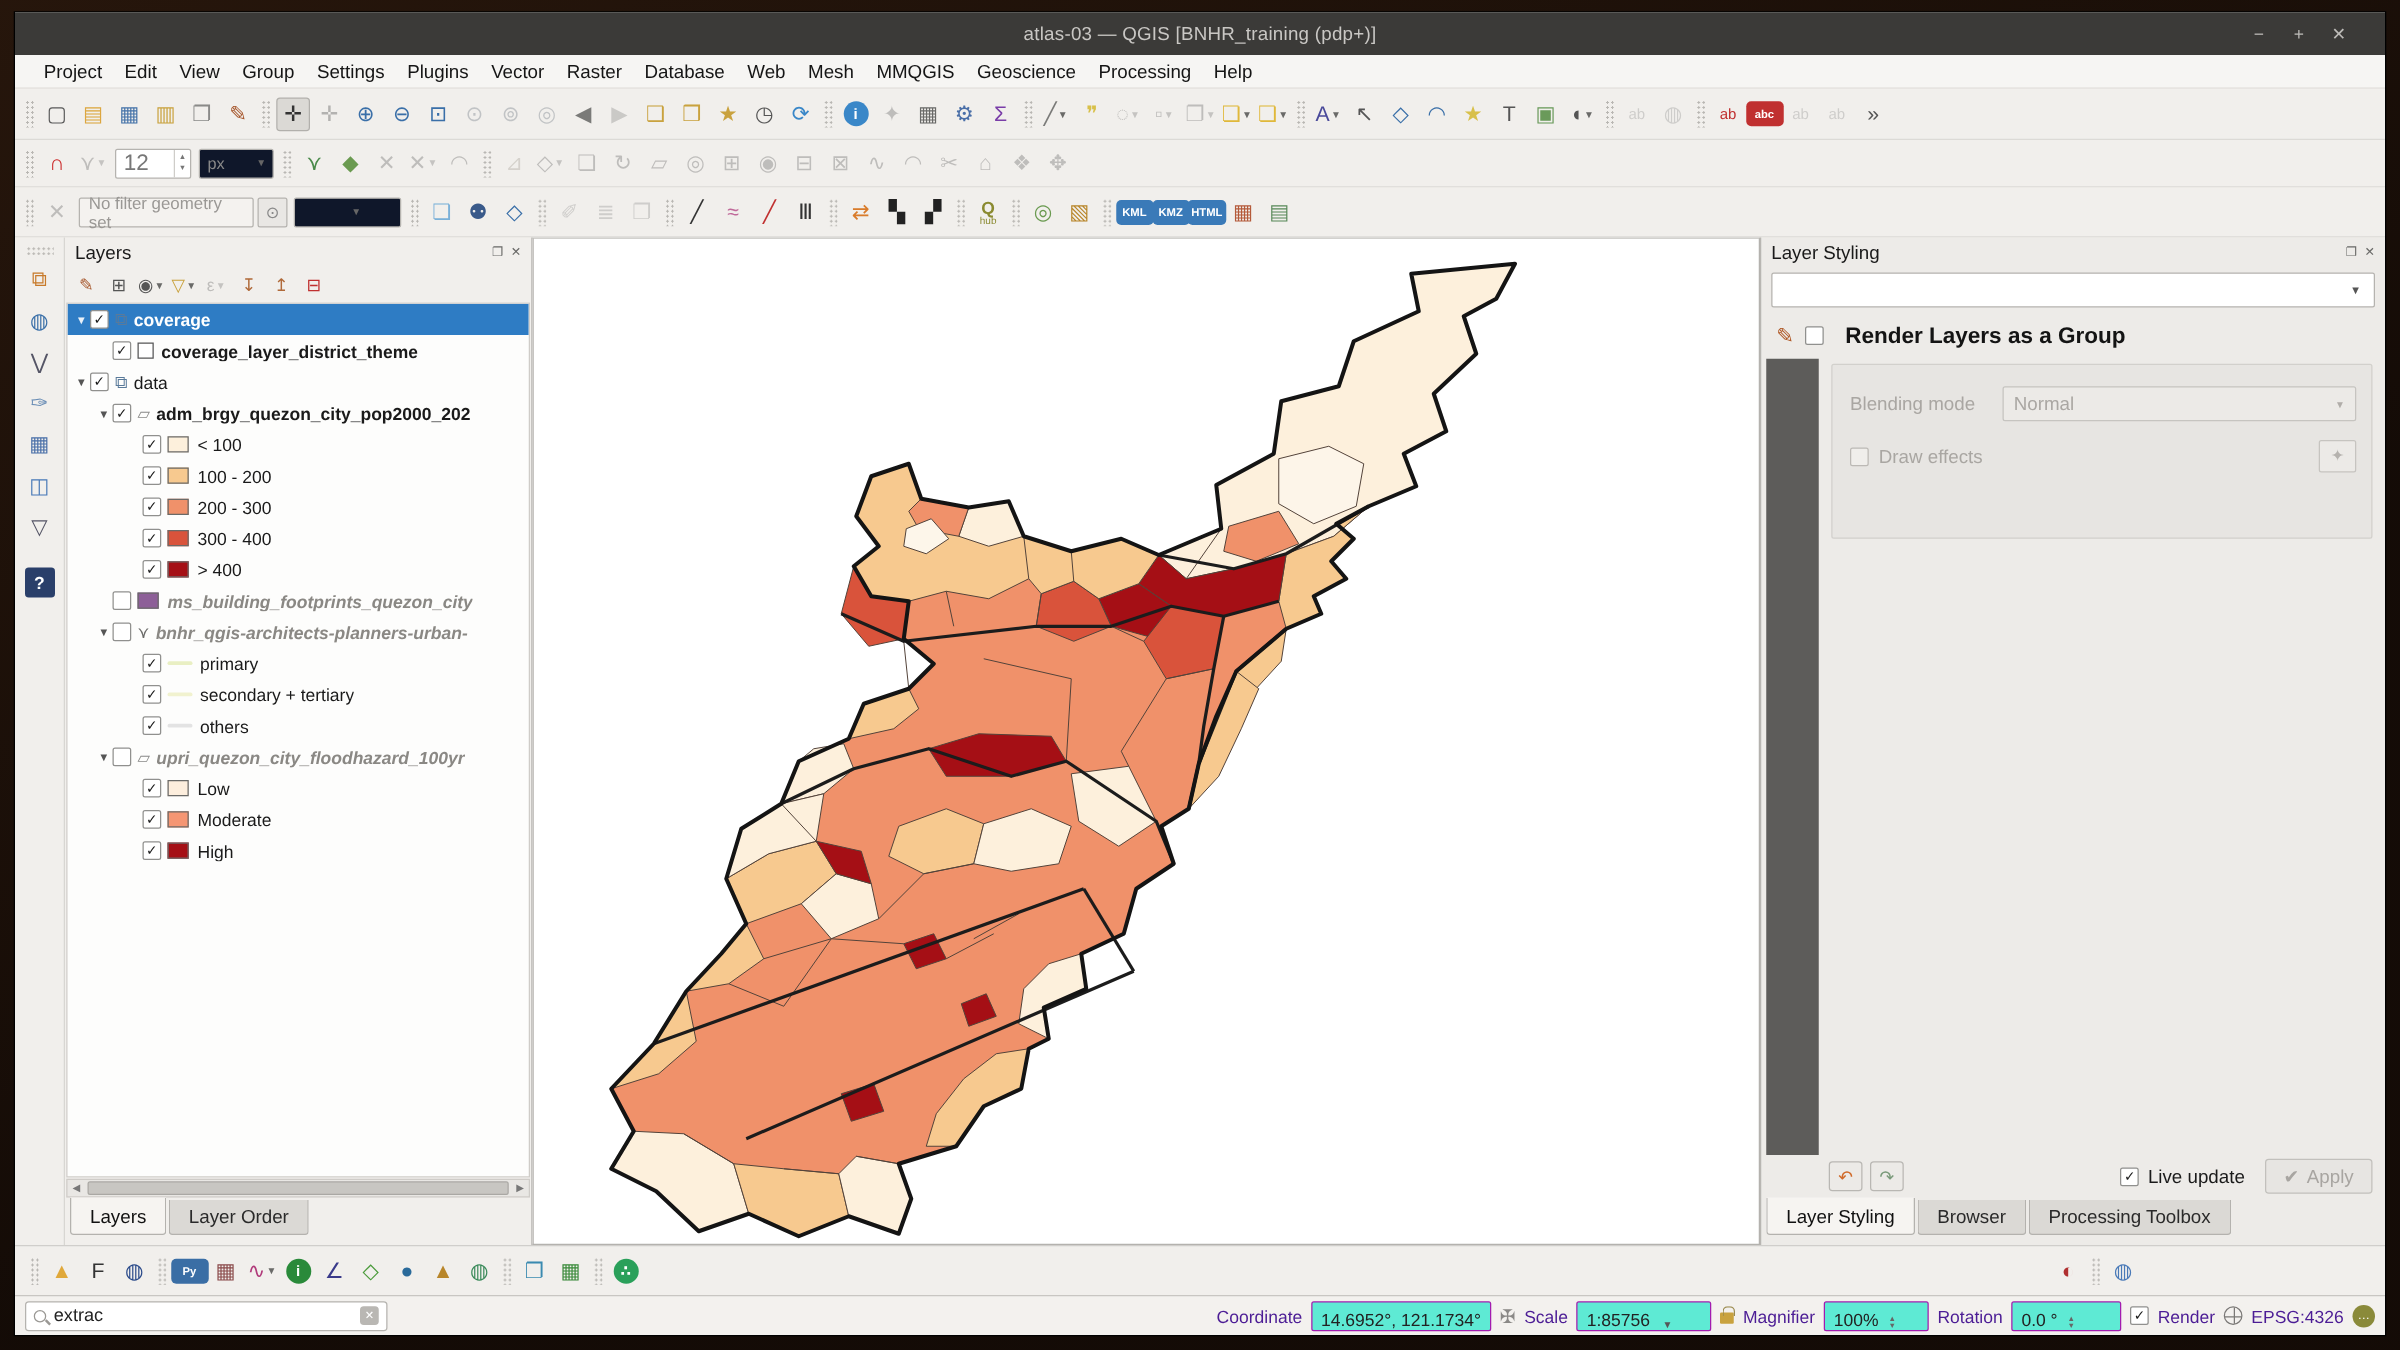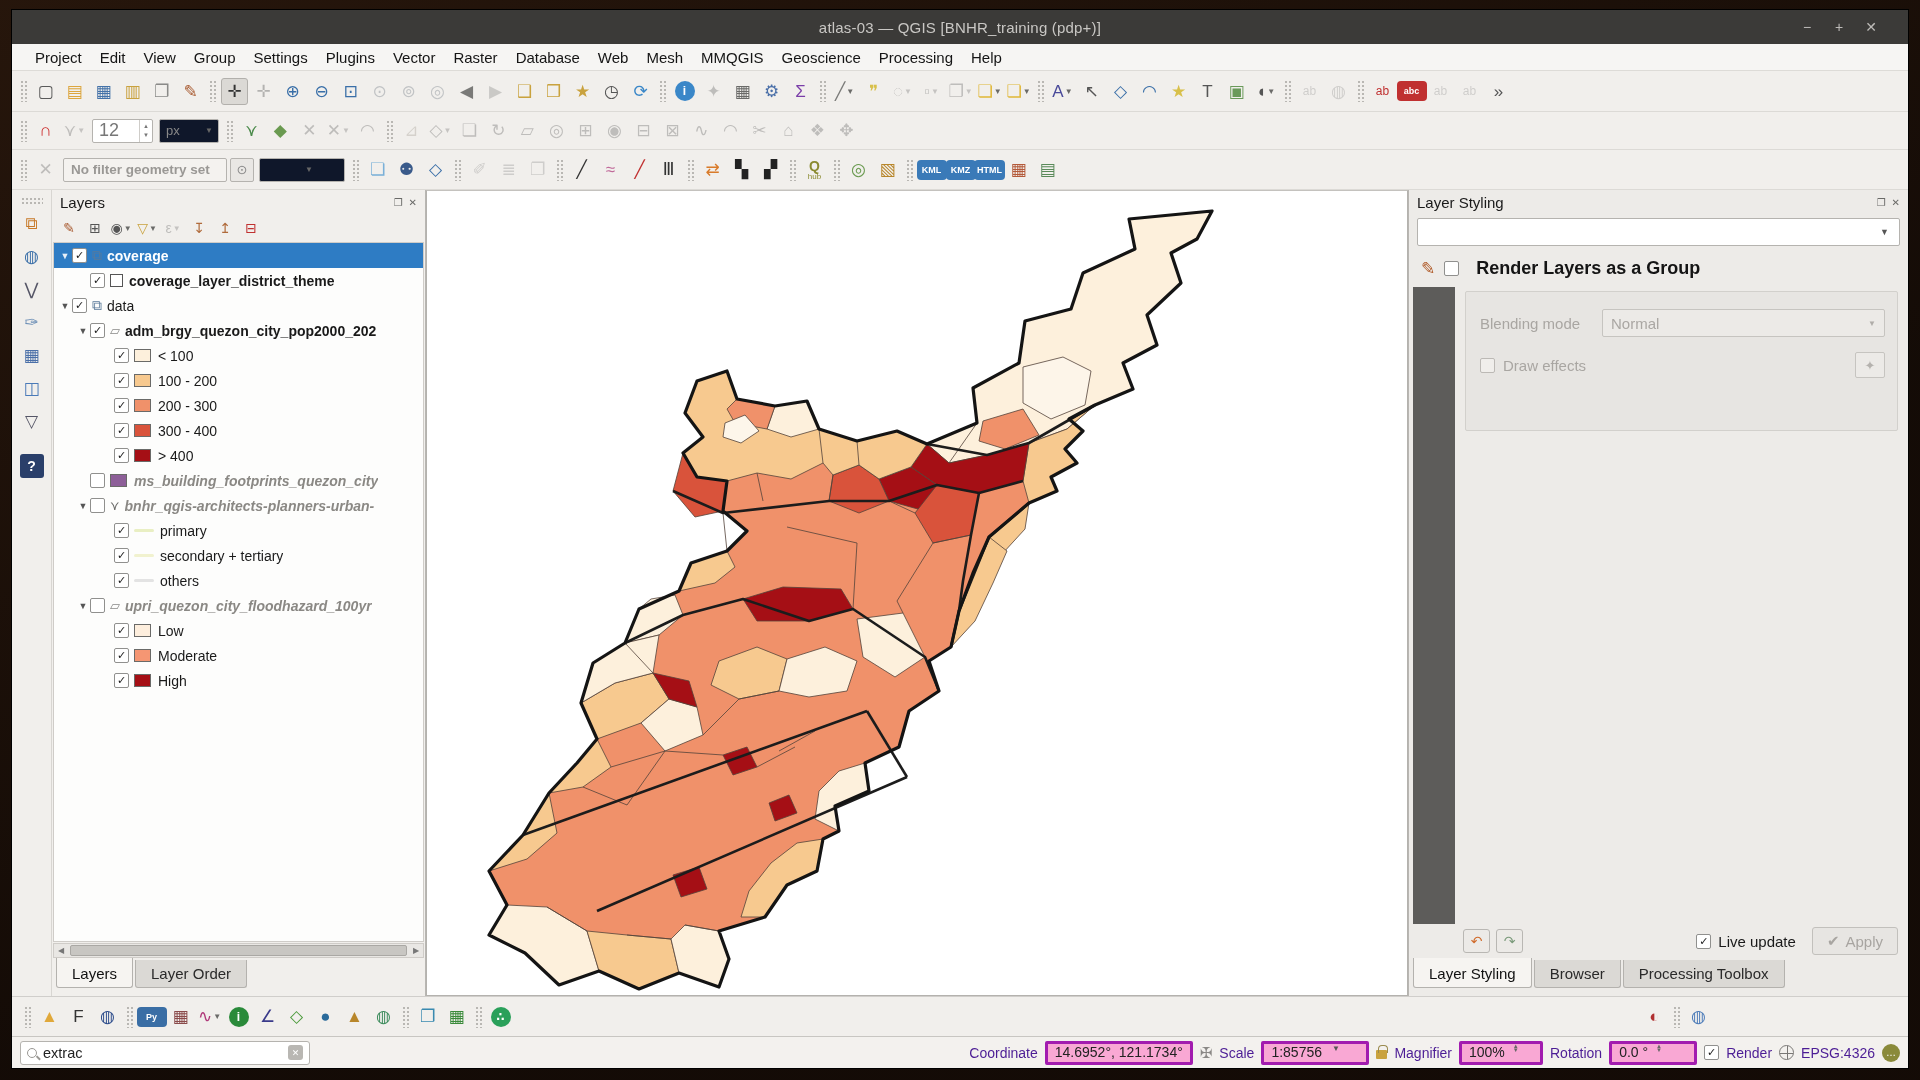--- a/index.html
+++ b/index.html
@@ -154,22 +154,22 @@
   .locator{width:290px;height:24px;background:#fff;border:1px solid #b5b3af;border-radius:3px;
     display:flex;align-items:center;padding:0 6px;gap:6px}
   .mag-icon{width:10px;height:10px;border:1.5px solid #9a9894;border-radius:50%;position:relative;flex:none}
   .mag-icon::after{content:"";position:absolute;left:8px;top:8px;width:5px;height:1.5px;background:#9a9894;
     transform:rotate(45deg)}
   .locator .val{flex:1;color:#222;font-size:14.5px}
   .clear-btn{width:15px;height:15px;border-radius:3px;background:#b9b7b3;color:#fff;font-size:9px;
     display:flex;align-items:center;justify-content:center}
   .sb-right{margin-left:auto;display:flex;align-items:center;gap:7px}
   .sb-label{color:#4c1d95}
-  .sb-box{height:24px;background:#f9a8d4;border:3px solid #a21caf;border-radius:2px;display:flex;
-    align-items:flex-start;padding:0 7px;font-size:14px;color:#222}
+  .sb-box{height:24px;background:#5eead4;border:1px solid #a21caf;border-radius:2px;display:flex;
+    align-items:flex-end;padding:0 7px;font-size:14px;color:#222}
   .sb-box.grow{min-width:138px;justify-content:center}
   .sb-combo .arr{font-size:8px;color:#555;margin-left:10px}
   .sb-spin .arrs{display:flex;flex-direction:column;margin-left:8px;line-height:.8}
   .sb-spin .arrs span{font-size:6px;color:#666}
   .sb-icon{color:#8a8886;font-size:15px}
   .lock{width:11px;height:9px;background:#c9a23e;border-radius:1px;position:relative;margin-top:4px}
   .lock::before{content:"";position:absolute;left:1.5px;top:-5px;width:8px;height:7px;border:1.5px solid #9a8a4e;
     border-bottom:none;border-radius:4px 4px 0 0}
   .globe-icon{width:15px;height:15px;border-radius:50%;border:1.5px solid #7a7876;position:relative;flex:none}
   .globe-icon::before{content:"";position:absolute;left:50%;top:0;width:1px;height:100%;background:#7a7876}
@@ -457,21 +457,21 @@
         </span>
         <span class="tb-btn disabled">
           <span class="gl" style="color: rgb(85, 85, 85);">✥</span>
         </span>
       </div>
     <div class="tbrow tb3" id="tb3">
         <span class="tb-handle"></span>
         <span class="tb-btn disabled">
           <span class="gl" style="color: rgb(85, 85, 85);">✕</span>
         </span>
-        <span class="tb-combo" style="width: 164px; font-weight: bold;">
+        <span class="tb-combo" style="width: 140px;">
           <span class="val">No filter geometry set</span>
         </span>
         <span class="tb-minibtn">⊙</span>
         <span class="tb-select" style="width: 86px;">
           <span class="val"></span>
           <span class="arr">▼</span>
         </span>
         <span class="tb-handle"></span>
         <span class="tb-btn">
           <span class="gl" style="color: rgb(122, 176, 216);">❏</span>

